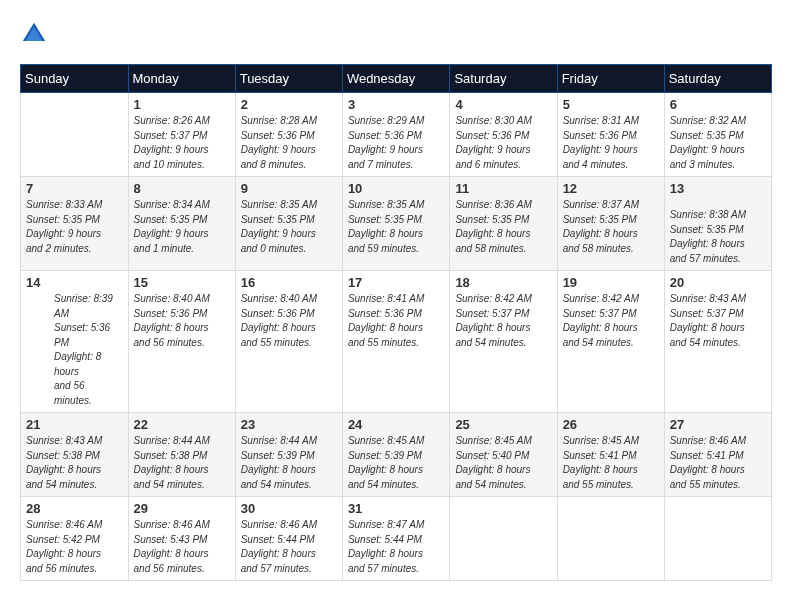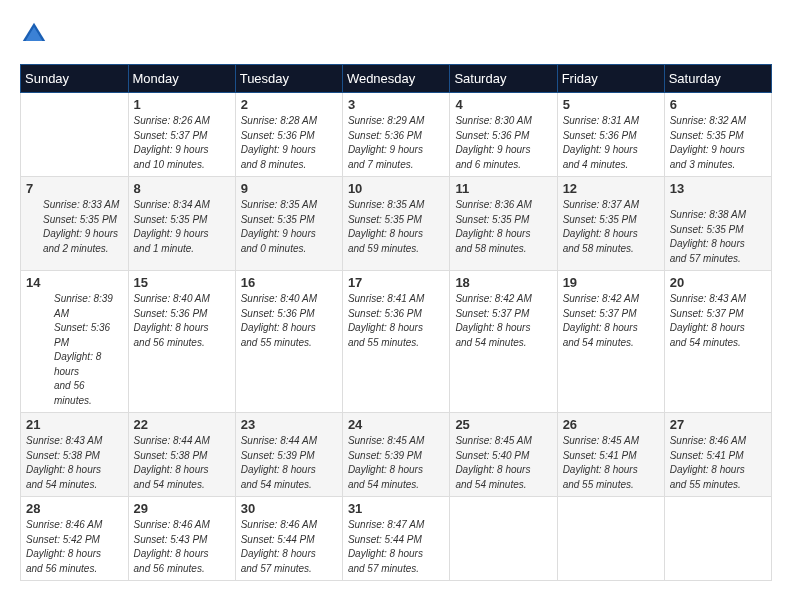--- a/index.html
+++ b/index.html
@@ -167,21 +167,21 @@
           <span class="day-number">6</span>
           <div class="day-info" style="white-space: pre-line;">Sunrise: 8:32 AM
 Sunset: 5:35 PM
 Daylight: 9 hours
 and 3 minutes.</div>
         </td>
       </tr>
       <tr class="row-even">
         <td>
           <span class="day-number">7</span>
-          <div class="day-info" style="white-space: pre-line; margin-left: 17px;">Sunrise: 8:33 AM
+          <div class="day-info" style="white-space: pre-line;">Sunrise: 8:33 AM
 Sunset: 5:35 PM
 Daylight: 9 hours
 and 2 minutes.</div>
         </td>
         <td>
           <span class="day-number">8</span>
           <div class="day-info" style="white-space: pre-line;">Sunrise: 8:34 AM
 Sunset: 5:35 PM
 Daylight: 9 hours
 and 1 minute.</div>

